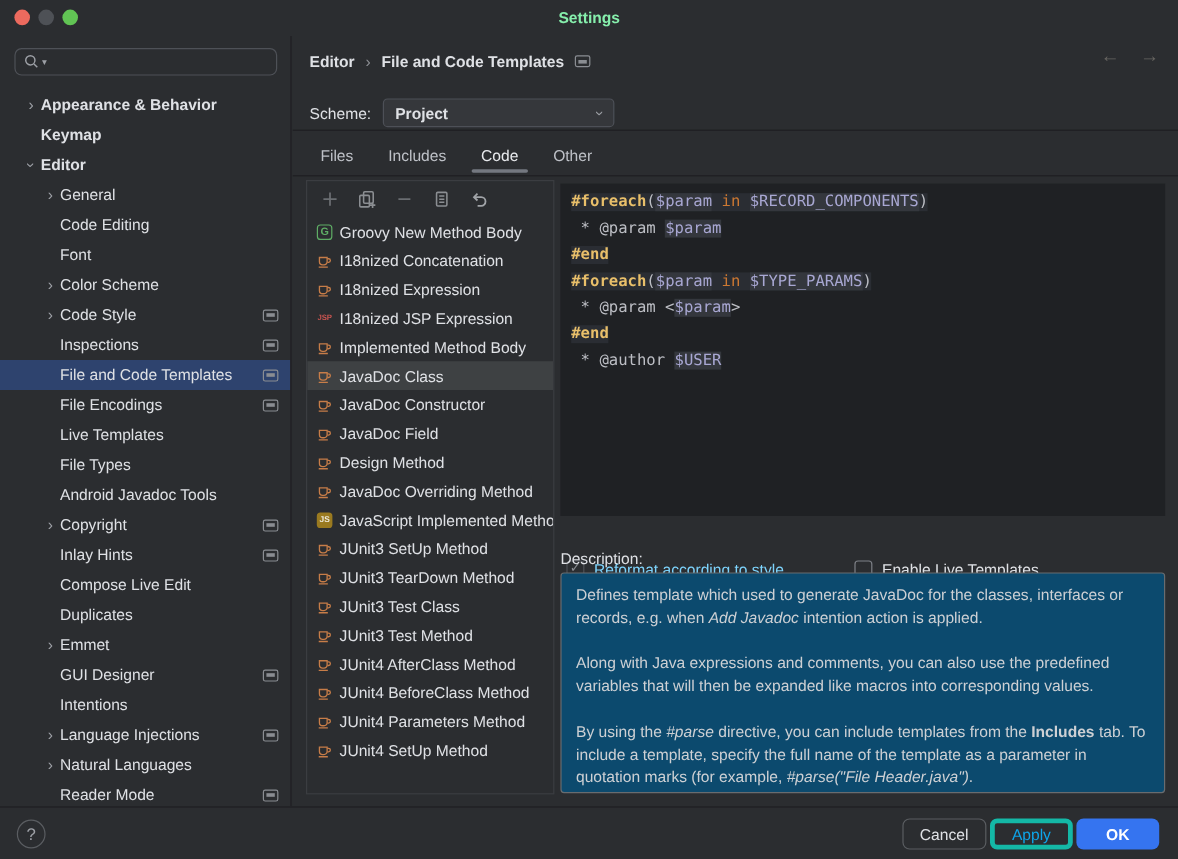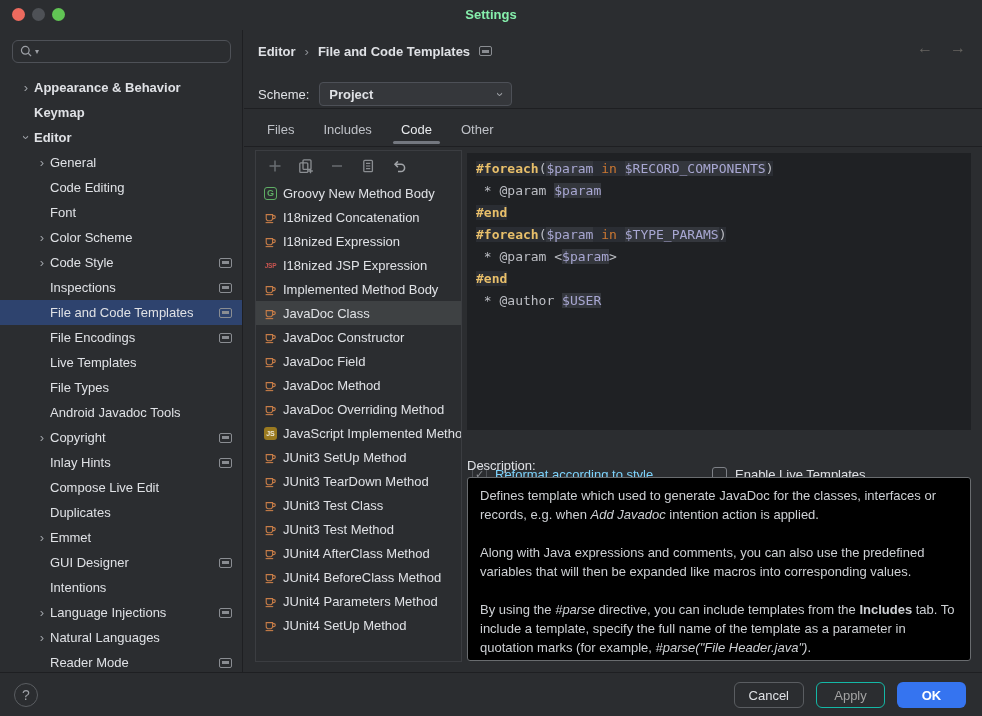--- a/index.html
+++ b/index.html
@@ -66,33 +66,33 @@
   .tk.v { color:#A8A7D2; background:#34373D; }
   .tk.p { color:#BCBEC4; }
   
   .cb { position:absolute; display:flex; align-items:center; gap:8px; height:18px; }
   .cb .box { width:15px; height:15px; border-radius:3px; display:flex; align-items:center; justify-content:center; font-size:11px; line-height:1; }
   .cb.dis .box { border:1.5px solid #4E5156; color:#8A8D92; }
   .cb.dis .lbl { color:#7dd3fc; }
   .cb.en .box { border:1.5px solid #7E8187; color:transparent; }
   .cb.en .lbl { color:#DFE1E5; }
   .desclabel { position:absolute; left:223px; top:428px; color:#DFE1E5; }
-  .descbox { position:absolute; left:223px; top:447px; width:504px; bottom:11px; background:#000000;
+  .descbox { position:absolute; left:223px; top:447px; width:504px; bottom:11px; background:#0c4a6e;
     border:1px solid #696C6F; border-radius:3px; padding:8px 12px; color:#CDD0D4; line-height:19px; overflow:hidden; }
   .descbox p { margin:0 0 19px 0; }
   .descbox p:last-child { margin-bottom:0; }
   .descbox i { font-style:italic; }
   
   .footer { position:absolute; left:0; right:0; bottom:0; height:44px; border-top:1px solid #1E1F22; background:#2B2D30; }
   .help { position:absolute; left:14px; top:10px; width:24px; height:24px; border:1px solid #5A5D61; border-radius:50%;
     color:#9DA0A6; display:flex; align-items:center; justify-content:center; font-size:14px; cursor:default; }
-  .btns { position:absolute; right:16px; top:9px; display:flex; gap:12px; }
+  .btns { position:absolute; right:16px; top:9px; display:flex; gap:3px; }
   .btn { min-width:69px; height:26px; padding:0 14px; border-radius:6px; display:flex; align-items:center; justify-content:center; cursor:default; }
   .btn.cancel { border:1px solid #5A5D61; color:#DFE1E5; }
-  .btn.apply  { border:1px solid #14b8a6; color:#a3a3a3; }
+  .btn.apply  { border:4px solid #14b8a6; color:#0ea5e9; }
   .btn.ok { background:#3574F0; color:#FFFFFF; font-weight:bold; }
   svg { display:block; }
 </style>
 </head>
 <body>
 
 <div class="titlebar">
   <span class="dot close"></span>
   <span class="dot min"></span>
   <span class="dot zoom"></span>
@@ -384,21 +384,21 @@
           <span>JavaDoc Field</span>
         </div>
         <div class="litem">
           <span class="fic">
             <svg width="13" height="13" viewBox="0 0 13 13">
               <path d="M2.2 3.6h6.4v3.6a2.6 2.6 0 0 1-2.6 2.6H4.8a2.6 2.6 0 0 1-2.6-2.6z" fill="none" stroke="#C77D48" stroke-width="1.1"></path>
               <path d="M8.8 4.6h1a1.5 1.5 0 0 1 0 3h-1" fill="none" stroke="#C77D48" stroke-width="1.1"></path>
               <path d="M1.6 11.6h7.6" stroke="#C77D48" stroke-width="1.1"></path>
             </svg>
           </span>
-          <span>JavaDoc Method</span>
+          <span>Design Method</span>
         </div>
         <div class="litem">
           <span class="fic">
             <svg width="13" height="13" viewBox="0 0 13 13">
               <path d="M2.2 3.6h6.4v3.6a2.6 2.6 0 0 1-2.6 2.6H4.8a2.6 2.6 0 0 1-2.6-2.6z" fill="none" stroke="#C77D48" stroke-width="1.1"></path>
               <path d="M8.8 4.6h1a1.5 1.5 0 0 1 0 3h-1" fill="none" stroke="#C77D48" stroke-width="1.1"></path>
               <path d="M1.6 11.6h7.6" stroke="#C77D48" stroke-width="1.1"></path>
             </svg>
           </span>
           <span>JavaDoc Overriding Method</span>

